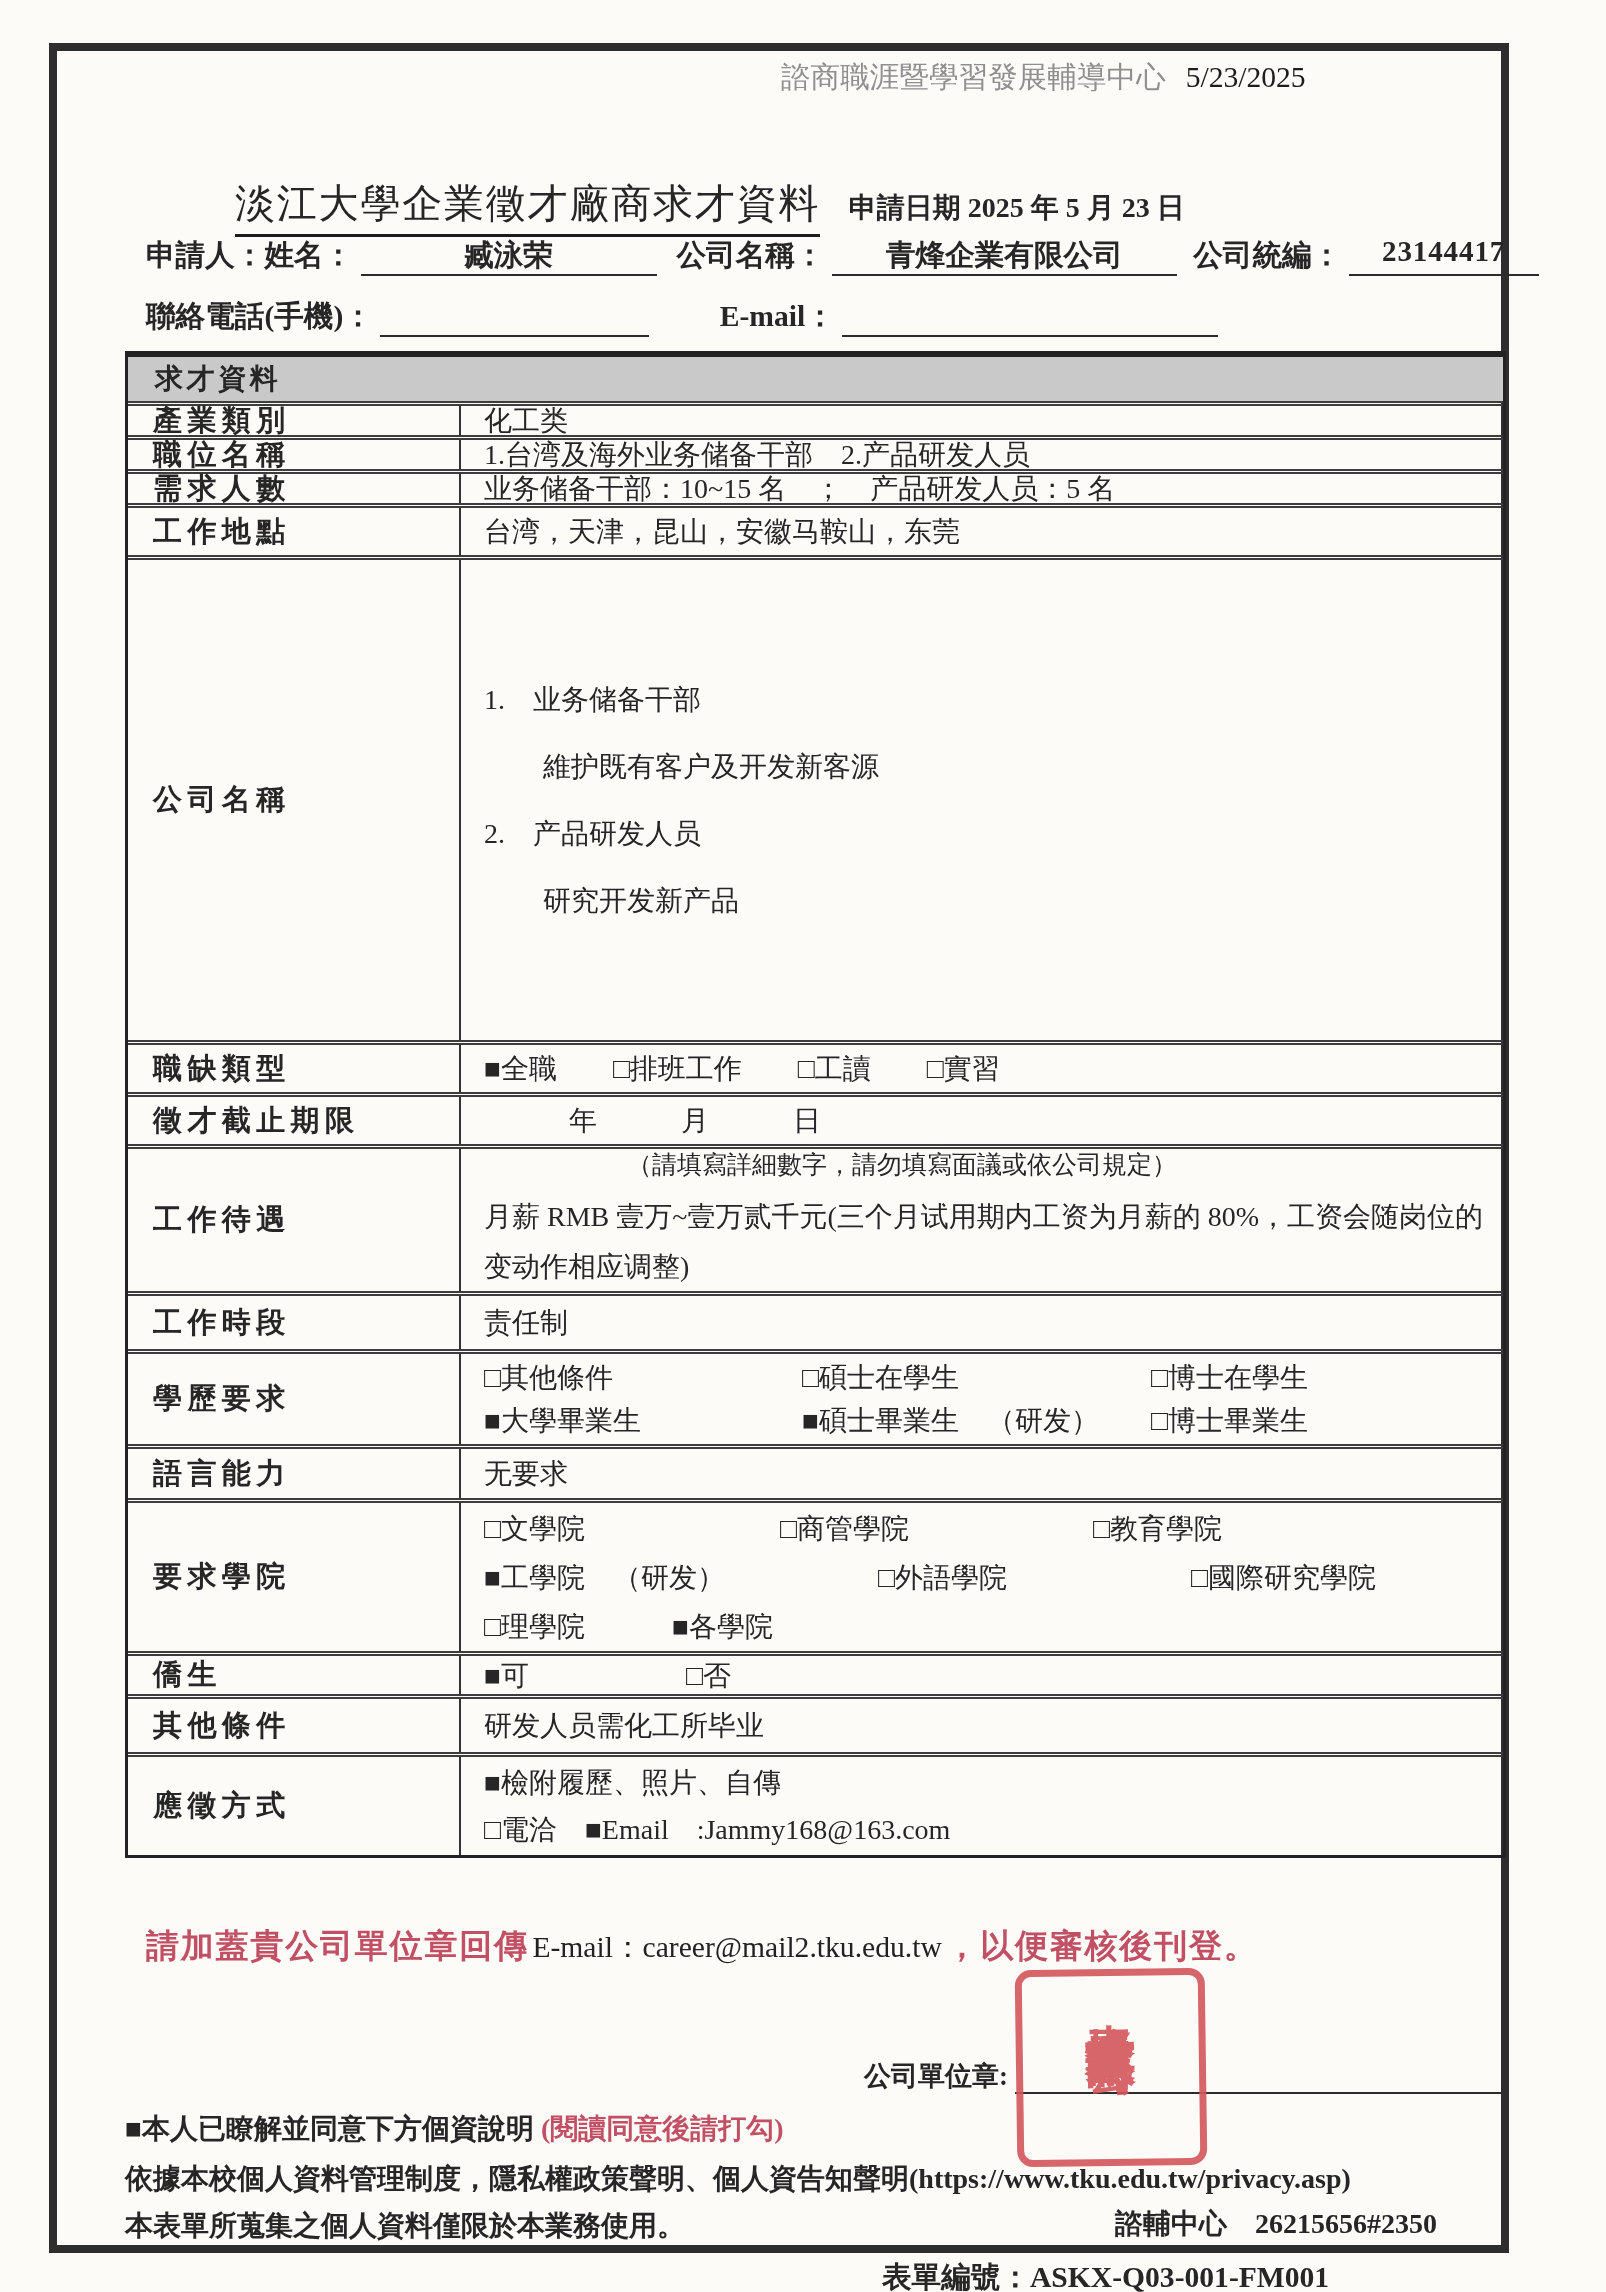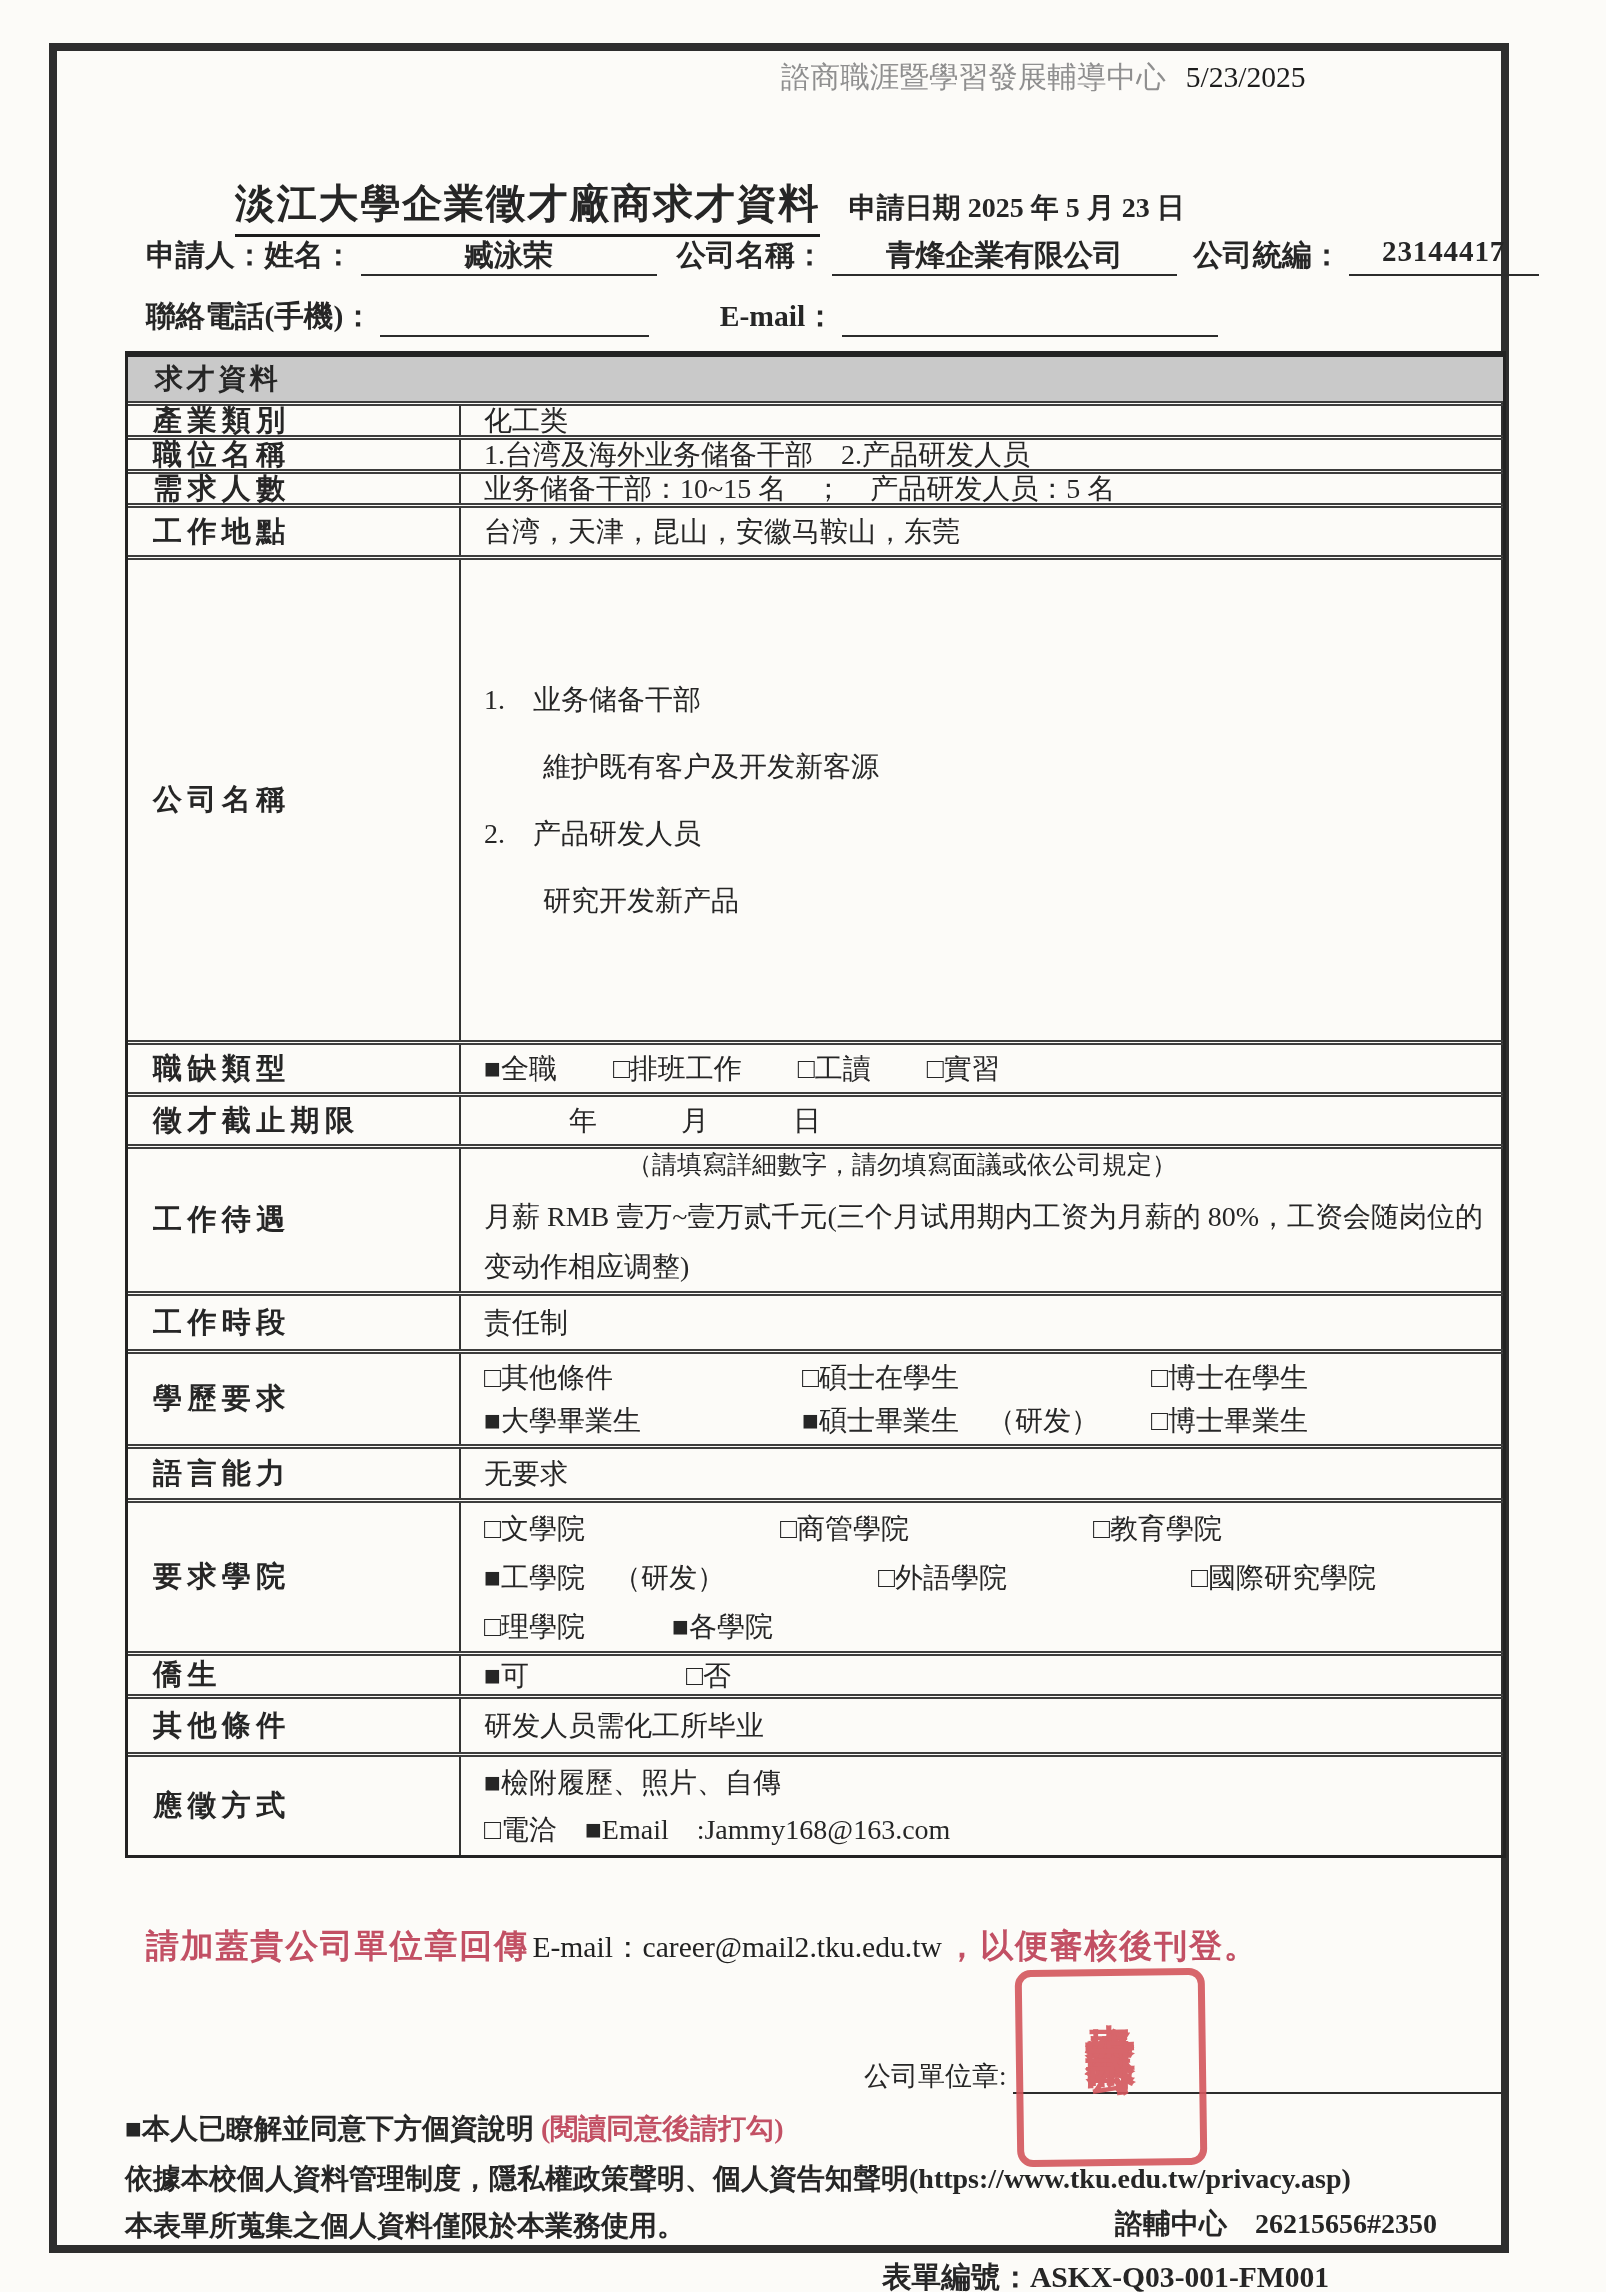--- a/index.html
+++ b/index.html
@@ -6,21 +6,21 @@
   .page{position:relative;width:1607px;height:2293px;background:#fcfbf8;overflow:hidden;
         font-family:"Liberation Serif","DejaVu Serif",serif;color:#262626;}
   .frame{position:absolute;left:49px;top:43px;width:1460px;height:2210px;
          border:8px solid #2e2e2e;box-sizing:border-box;}
   
   .corner{position:absolute;top:57px;left:781px;font-size:29.6px;white-space:nowrap;}
   .corner .cname{color:#8f8f8f;}
   .corner .cdate{color:#1d1d1d;margin-left:12.5px;}
   
   .titlerow{position:absolute;top:176px;left:235px;white-space:nowrap;}
-  .doctitle{font-size:40px;font-weight:bold;letter-spacing:1.8px;border-bottom:3.6px solid #1c1c1c;
+  .doctitle{font-size:40px;font-weight:normal;letter-spacing:1.8px;border-bottom:3.6px solid #1c1c1c;
             padding-bottom:2.7px;display:inline-block;}
   .applydate{font-size:28px;font-weight:bold;margin-left:25px;margin-top:31px;}
   
   .appline{position:absolute;left:146px;font-size:29.6px;font-weight:bold;white-space:nowrap;}
   .l1{top:235px;} .l2{top:296px;}
   .fill{display:inline-block;border-bottom:2.7px solid #2c2c2c;text-align:center;
         height:39px;vertical-align:bottom;font-weight:bold;}
   .w-name{width:296px;} .w-comp{width:345px;} .w-tax{width:190px;}
   .w-phone{width:269px;} .w-email{width:376px;}
   .taxid{font-family:Liberation Serif, serif;font-size:29px;
@@ -44,21 +44,21 @@
   .salary-note{font-size:25px;margin-left:143px;margin-bottom:10.7px;white-space:nowrap;}
   .salary-text{line-height:50px;}
   .optline{display:flex;line-height:43px;white-space:nowrap;}
   .lh55{line-height:49px;} .lh52{line-height:47px;}
   .ow355{width:318px;} .ow390{width:349px;} .ow330{width:296px;} .ow350{width:313px;}
   .ow440{width:394px;} .ow210{width:188px;} .ow225{width:202px;}
   
   .rednotice{position:absolute;top:1924px;left:146px;white-space:nowrap;}
   .rednotice .red{color:#c25064;font-size:33px;font-weight:bold;letter-spacing:1.8px;}
   .rednotice .blk{color:#222;font-size:29.6px;}
-  .stampline{position:absolute;top:2058px;left:864px;font-size:27px;font-weight:normal;white-space:nowrap;}
+  .stampline{position:absolute;top:2058px;left:864px;font-size:27px;font-weight:bold;white-space:nowrap;}
   .stampline .fill2{display:inline-block;width:488px;border-bottom:2.7px solid #2c2c2c;height:32px;vertical-align:bottom;}
   .seal{position:absolute;left:1016px;top:1969px;width:190px;height:197px;box-sizing:border-box;
         border:7.2px solid #d4565c;border-radius:16px;opacity:.9;transform:rotate(-.8deg);
         display:flex;align-items:center;justify-content:center;z-index:5;}
   .seal-inner{writing-mode:vertical-rl;font-size:50px;line-height:56px;color:#d4565c;
               font-weight:bold;letter-spacing:3.6px;height:168px;}
   .agree{position:absolute;top:2110px;left:125px;font-size:28px;font-weight:bold;white-space:nowrap;}
   .agree .red{color:#c25064;}
   .privacy{position:absolute;top:2160px;left:125px;font-size:28px;font-weight:bold;white-space:nowrap;}
   .usage{position:absolute;top:2207px;left:125px;font-size:28px;font-weight:bold;white-space:nowrap;}

